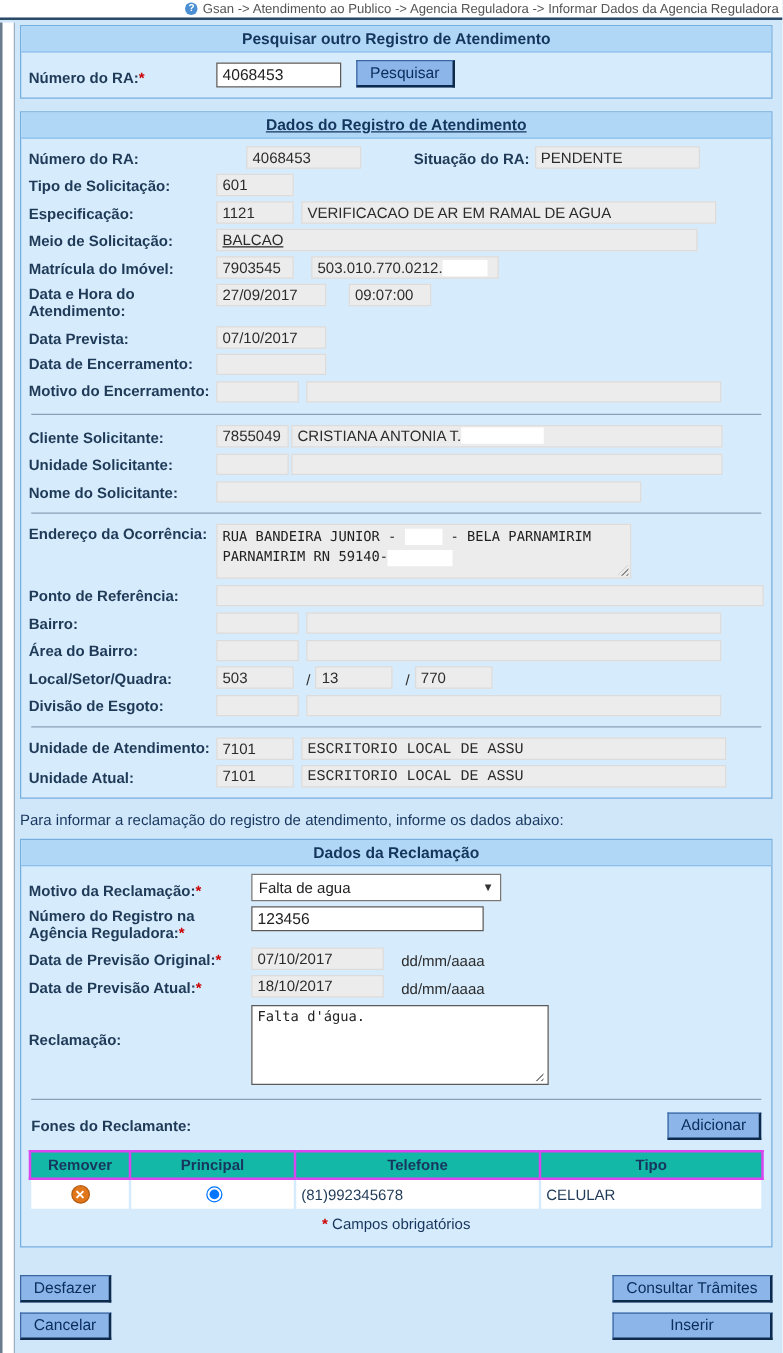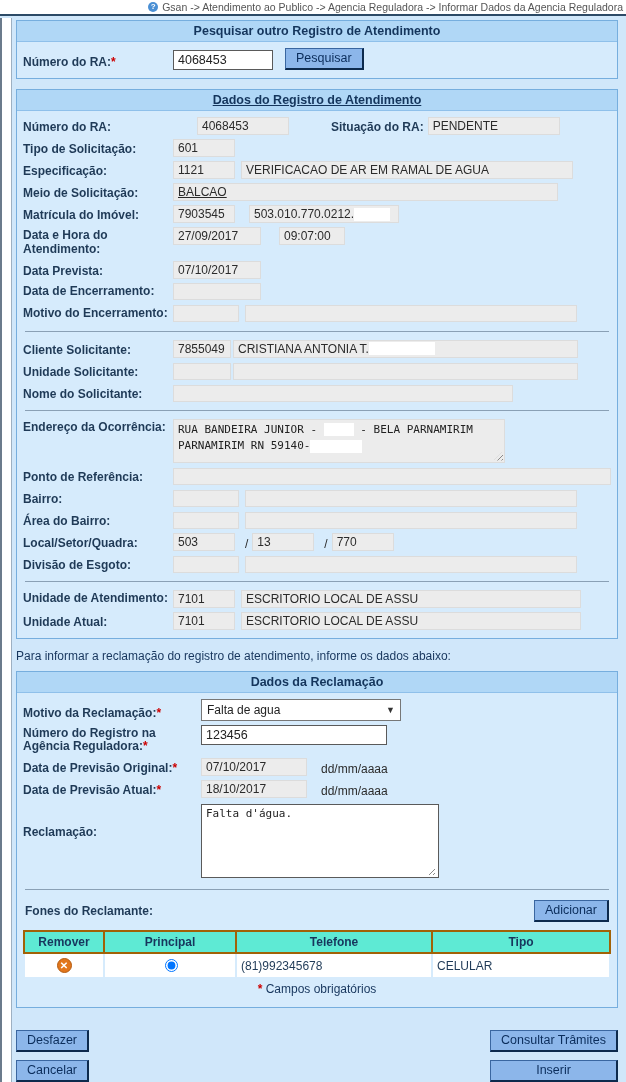--- a/index.html
+++ b/index.html
@@ -36,21 +36,21 @@
   .row { display:flex; align-items:flex-end; padding:2px 0; min-height:22px; }
   .row.top { align-items:flex-start; }
   .lbl { width:150px; flex:0 0 150px; font-weight:bold; color:#1f3a57; line-height:1.15; padding-top:2px; }
   .sec3 .lbl { width:178px; flex:0 0 178px; }
   .req { color:#cc0000; font-weight:bold; }
 
   .fld { background:#ececec; border:1px solid #dcdcdc; min-height:17px; padding:1px 4px; color:#2b2b2b; display:inline-flex; align-items:center; white-space:nowrap; overflow:hidden; }
   .gap { margin-left:6px; }
   .w58{width:58px;} .w62{width:62px;} .w66{width:66px;} .w88{width:88px;} .w92{width:92px;}
   .w106{width:106px;} .w132{width:132px;} .w150{width:150px;} .w332{width:332px;}
-  .w340{width:340px;} .w345{width:345px;} .w385{width:385px;text-decoration:underline;} .w455{width:455px;}
+  .w340{width:340px;font-family:Liberation Mono, monospace;} .w345{width:345px;} .w385{width:385px;text-decoration:underline;} .w455{width:455px;}
   .redact { display:inline-block; background:#ffffff; height:13px; vertical-align:middle; }
   .rw30{width:30px;} .rw36{width:36px;} .rw52{width:52px;} .rw66{width:66px;}
 
   .sep { margin:0 4px 0 10px; font-weight:normal; color:#2b2b2b; }
   .divider { border:none; border-top:1px solid #8aa0b5; margin:6px 2px; }
 
   input.text { height:20px; border:1px solid #5a5a5a; background:#fff; padding:1px 4px; font-family:"Liberation Sans",sans-serif; font-size:12.5px; color:#222; }
   .in-w100{width:100px;} .in-w186{width:186px;}
 
   .btn { background:#8cb6ea; color:#0b2d5b; font-size:12.5px; padding:2px 10px 3px 10px;
@@ -58,35 +58,35 @@
     font-family:"Liberation Sans",sans-serif; cursor:pointer; white-space:nowrap; }
 
   
   .select { width:200px; height:22px; background:#fff; border:1px solid #777; display:flex; align-items:center; justify-content:space-between; padding:0 5px; color:#222; }
   .select .arrow { font-size:9px; color:#333; }
 
   
   .ta-box { position:relative; display:inline-block; }
   .ta-gray { width:332px; min-height:44px; background:#ececec; border:1px solid #dcdcdc; padding:2px 4px;
     font-family:"DejaVu Sans Mono", monospace; font-size:11px; color:#222; line-height:1.5; }
-  textarea.ta-white { width:238px; height:74px; background:#fff; border:1px solid #5a5a5a; padding:2px 4px; resize:none;
+  textarea.ta-white { width:238px; height:64px; background:#fff; border:1px solid #5a5a5a; padding:2px 4px; resize:none;
     font-family:"DejaVu Sans Mono", monospace; font-size:11px; color:#222; }
   .grip { position:absolute; right:2px; bottom:2px; width:9px; height:9px;
     background:repeating-linear-gradient(135deg, transparent 0 2px, #8a8a8a 2px 3px);
     clip-path:polygon(100% 0, 100% 100%, 0 100%); pointer-events:none; }
 
   .hint { margin-left:14px; color:#2b2b2b; }
 
   .instruction { margin:2px 0 8px 0; color:#17365d; }
 
   
   .fones-row { display:flex; align-items:center; justify-content:space-between; padding:4px 2px 6px 2px; }
   .fones-label { font-weight:bold; }
   table.fones { width:100%; border-collapse:collapse; margin-top:2px; }
-  table.fones th { background:#5eead4; font-weight:bold; color:#17365d; padding:3px 2px; border:2px solid #a16207; font-size:12px; }
+  table.fones th { background:#14b8a6; font-weight:bold; color:#17365d; padding:3px 2px; border:2px solid #d946ef; font-size:12px; }
   table.fones td { background:#fff; padding:2px 4px; border:2px solid #d6ebfc; height:20px; }
   td.center { text-align:center; }
   .col-remover{width:80px;} .col-principal{width:132px;} .col-telefone{width:196px;}
   .remove-icon { display:inline-flex; width:15px; height:15px; border-radius:50%; background:#e2761b; border:1px solid #b35c12;
     color:#fff; font-size:10px; font-weight:bold; align-items:center; justify-content:center; cursor:pointer; }
   .req-note { text-align:center; padding:3px 0 5px 0; color:#17365d; }
 
   
   .actions { display:flex; justify-content:space-between; align-items:center; margin:22px 2px 2px 0; }
   .actions .left, .actions .right { display:flex; gap:8px;flex-direction:column; }

